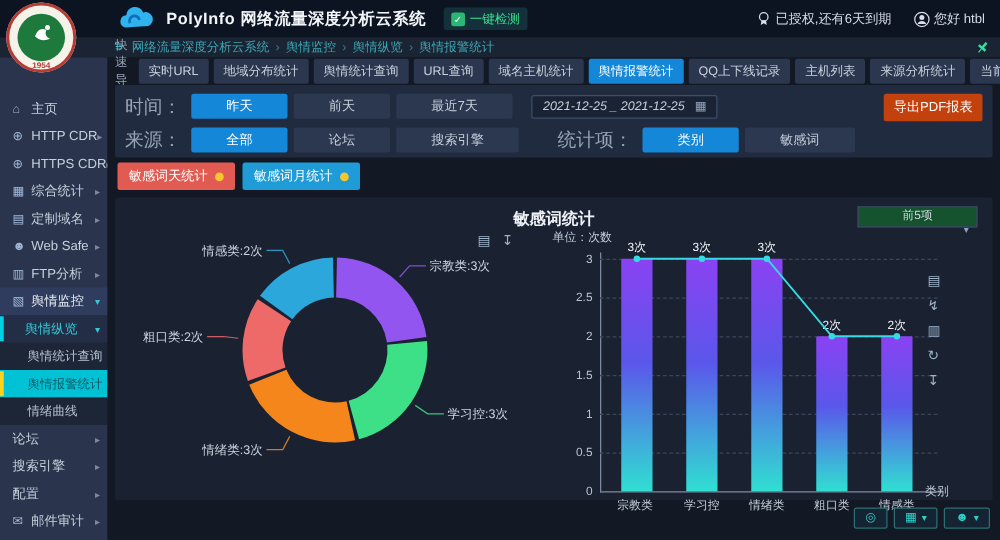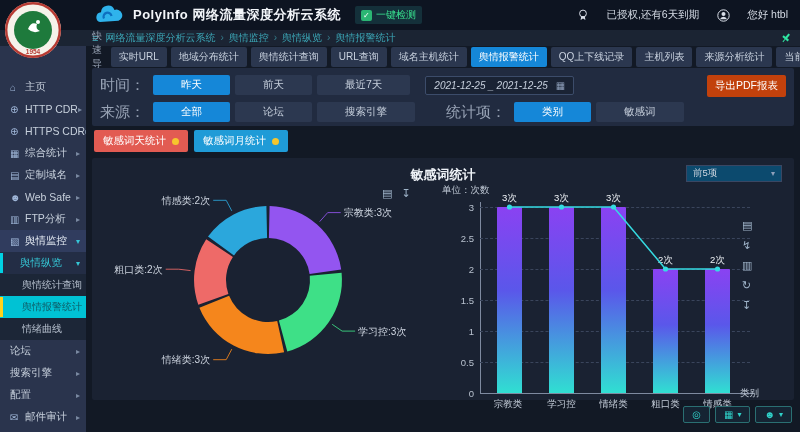--- a/index.html
+++ b/index.html
@@ -10,21 +10,21 @@
   
   .topbar { position:absolute; top:0; left:0; right:0; height:30px; background:#0d1421;
     display:flex; align-items:center; padding-left:92px; }
   .apptitle { color:#f2f5f9; font-size:13px; font-weight:bold; margin-left:7px; letter-spacing:.5px; }
   .quickcheck { display:flex; align-items:center; gap:4px; margin-left:14px; cursor:pointer;
     background:#14303a; border-radius:2px; padding:2px 6px; }
   .qc-ico { width:11px; height:11px; background:#2bb673; border-radius:2px; color:#fff;
     font-size:8px; line-height:11px; text-align:center; }
   .qc-txt { color:#38e08e; font-size:10px; }
   .topright { margin-left:auto; display:flex; align-items:center; gap:18px; padding-right:12px; }
-  .topright .chip { display:flex; align-items:center; gap:17px; color:#d5dbe5; font-size:10.5px; }
+  .topright .chip { display:flex; align-items:center; gap:3px; color:#d5dbe5; font-size:10.5px; }
 
   
   .crumbbar { position:absolute; top:30px; left:0; right:0; height:16px; background:#1b2433;
     display:flex; align-items:center; padding-left:92px; font-size:10px; }
   .menu-ico { color:#3fb3c4; font-size:11px; margin-right:7px; cursor:pointer; }
   .crumb-item { color:#3ba6b6; cursor:pointer; }
   .crumb-sep { color:#357d8c; margin:0 5px; }
   .pin { position:absolute; right:8px; top:2px; }
 
   
@@ -72,23 +72,23 @@
   .tabs { position:absolute; top:84px; left:8px; display:flex; gap:6px; }
   .tab { display:inline-flex; align-items:center; gap:6px; color:#fff; font-size:10.5px;
     padding:4px 9px; border-radius:2px; background:#1f9bd7; cursor:pointer; }
   .tab.active { background:#e25b52; }
   .tab .dot { width:7px; height:7px; border-radius:50%; background:#f6c62d; }
 
   
   .panel { position:absolute; top:112px; left:6px; right:6px; height:242px; background:#1a2232; border-radius:2px; }
   .ptitle { position:absolute; top:8px; left:0; right:0; text-align:center;
     color:#eef2f7; font-size:13px; font-weight:bold; }
-  .dropdown { position:absolute; top:7px; right:12px; width:96px; height:17px; background:#0c4a6e;
+  .dropdown { position:absolute; top:7px; right:12px; width:96px; height:17px; background:#14532d;
     border:1px solid #3a4763; color:#cfd6e0; font-size:9.5px; display:flex; align-items:center;
-    padding:0 6px; cursor:pointer; }
+    padding:0 6px; cursor:pointer;flex-direction:column; }
   .dropdown .caret { margin-left:auto; color:#8fa0bb; font-size:8px; }
   .pietools { position:absolute; top:30px; left:290px; display:flex; gap:9px; }
   .tool { color:#9fb4c9; font-size:11px; cursor:pointer; line-height:1; }
   .bartools { position:absolute; top:62px; left:650px; display:flex; flex-direction:column; gap:9px; }
   .donut { position:absolute; top:0; left:0; }
   .donut-label { fill:#cdd4df; font-size:10px; }
 
   
   .barwrap { position:absolute; inset:0; }
   .unitlbl { position:absolute; left:350px; top:26px; color:#c3ccd8; font-size:9.5px; }

